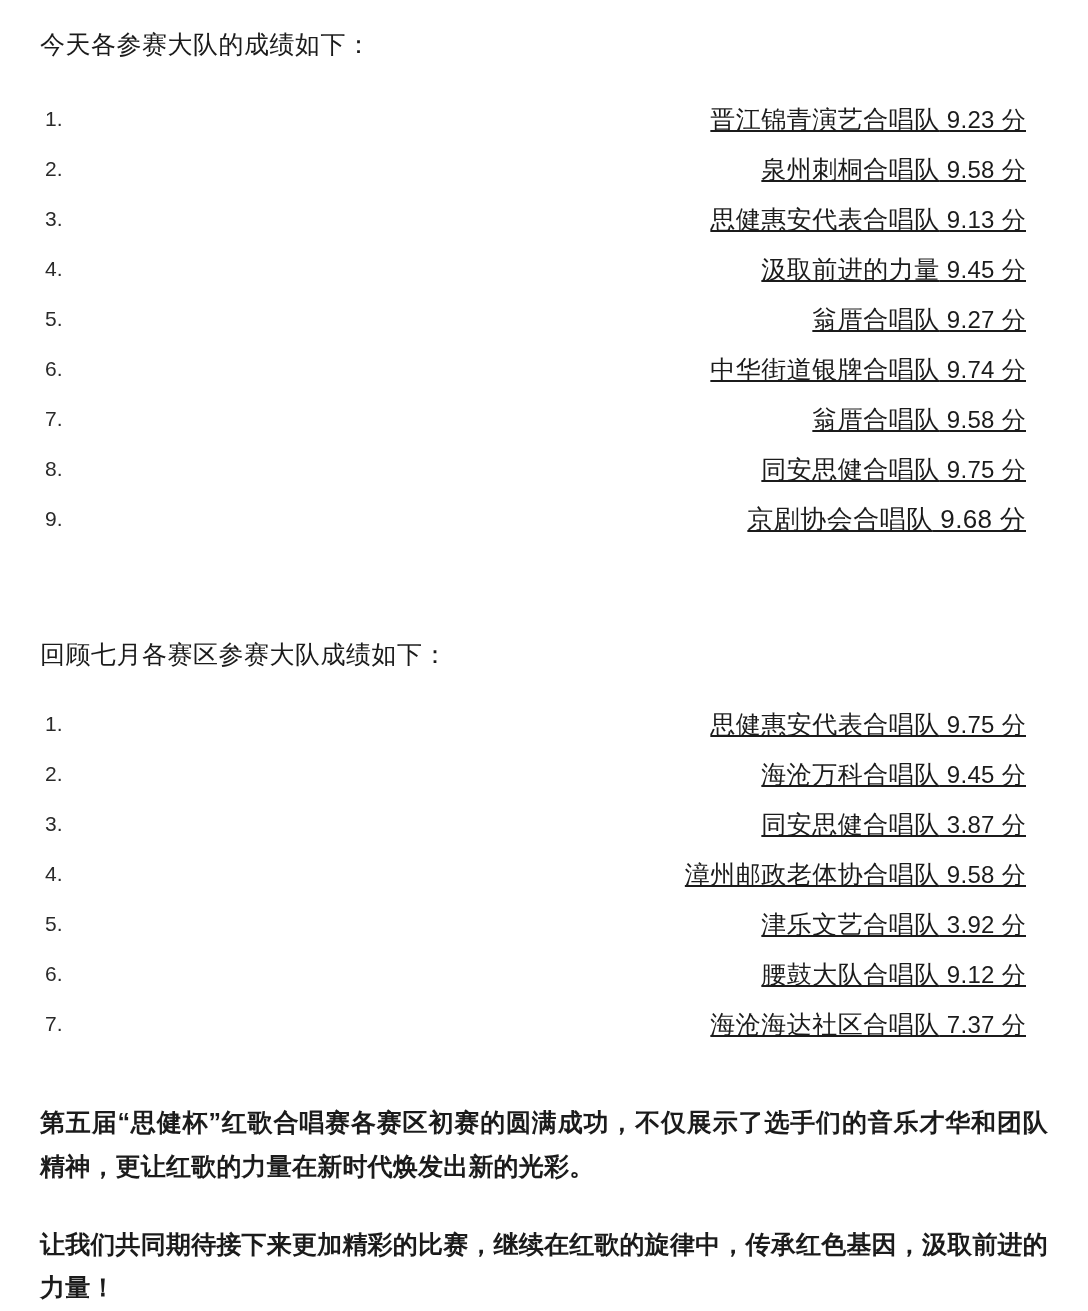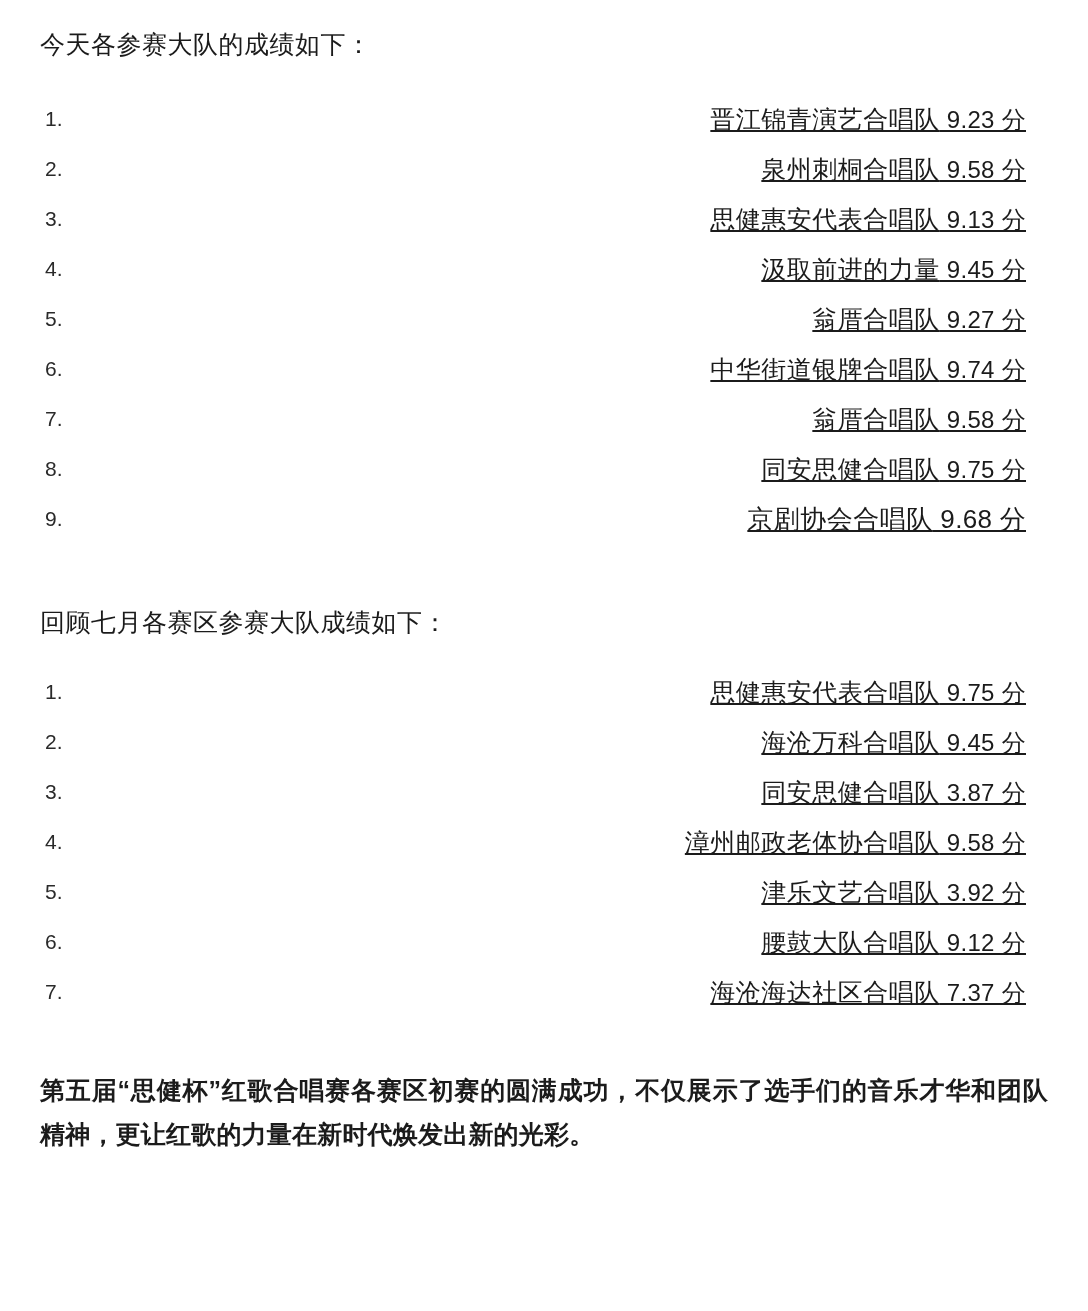--- a/index.html
+++ b/index.html
@@ -23,21 +23,21 @@
   }
   .section-heading {
     text-align: left;
     font-size: 25px;
     line-height: 1.5;
     font-weight: 400;
     margin: 8px 0 30px 0;
     letter-spacing: 0.5px;
   }
   .heading-2 {
-    margin-top: 60px;
+    margin-top: 92px;
     margin-bottom: 26px;
   }
   ol.score-list {
     list-style: none;
     margin: 0;
     padding: 0;
   }
   ol.score-list li {
     position: relative;
     height: 50px;
@@ -154,15 +154,16 @@
         <span class="entry"><span class="team">腰鼓大队合唱队</span><span class="score"> 9.12 分</span></span>
       </li>
       <li>
         <span class="num">7.</span>
         <span class="entry"><span class="team">海沧海达社区合唱队</span><span class="score"> 7.37 分</span></span>
       </li>
     </ol>
 
   <div class="paragraphs" id="paragraphs">
       <p>第五届“思健杯”红歌合唱赛各赛区初赛的圆满成功，不仅展示了选手们的音乐才华和团队精神，更让红歌的力量在新时代焕发出新的光彩。</p>
+      <p>让我们共同期待接下来更加精彩的比赛，继续在红歌的旋律中，传承红色基因，汲取前进的力量！</p>
     </div>
 
 </div>
 
 </body></html>

